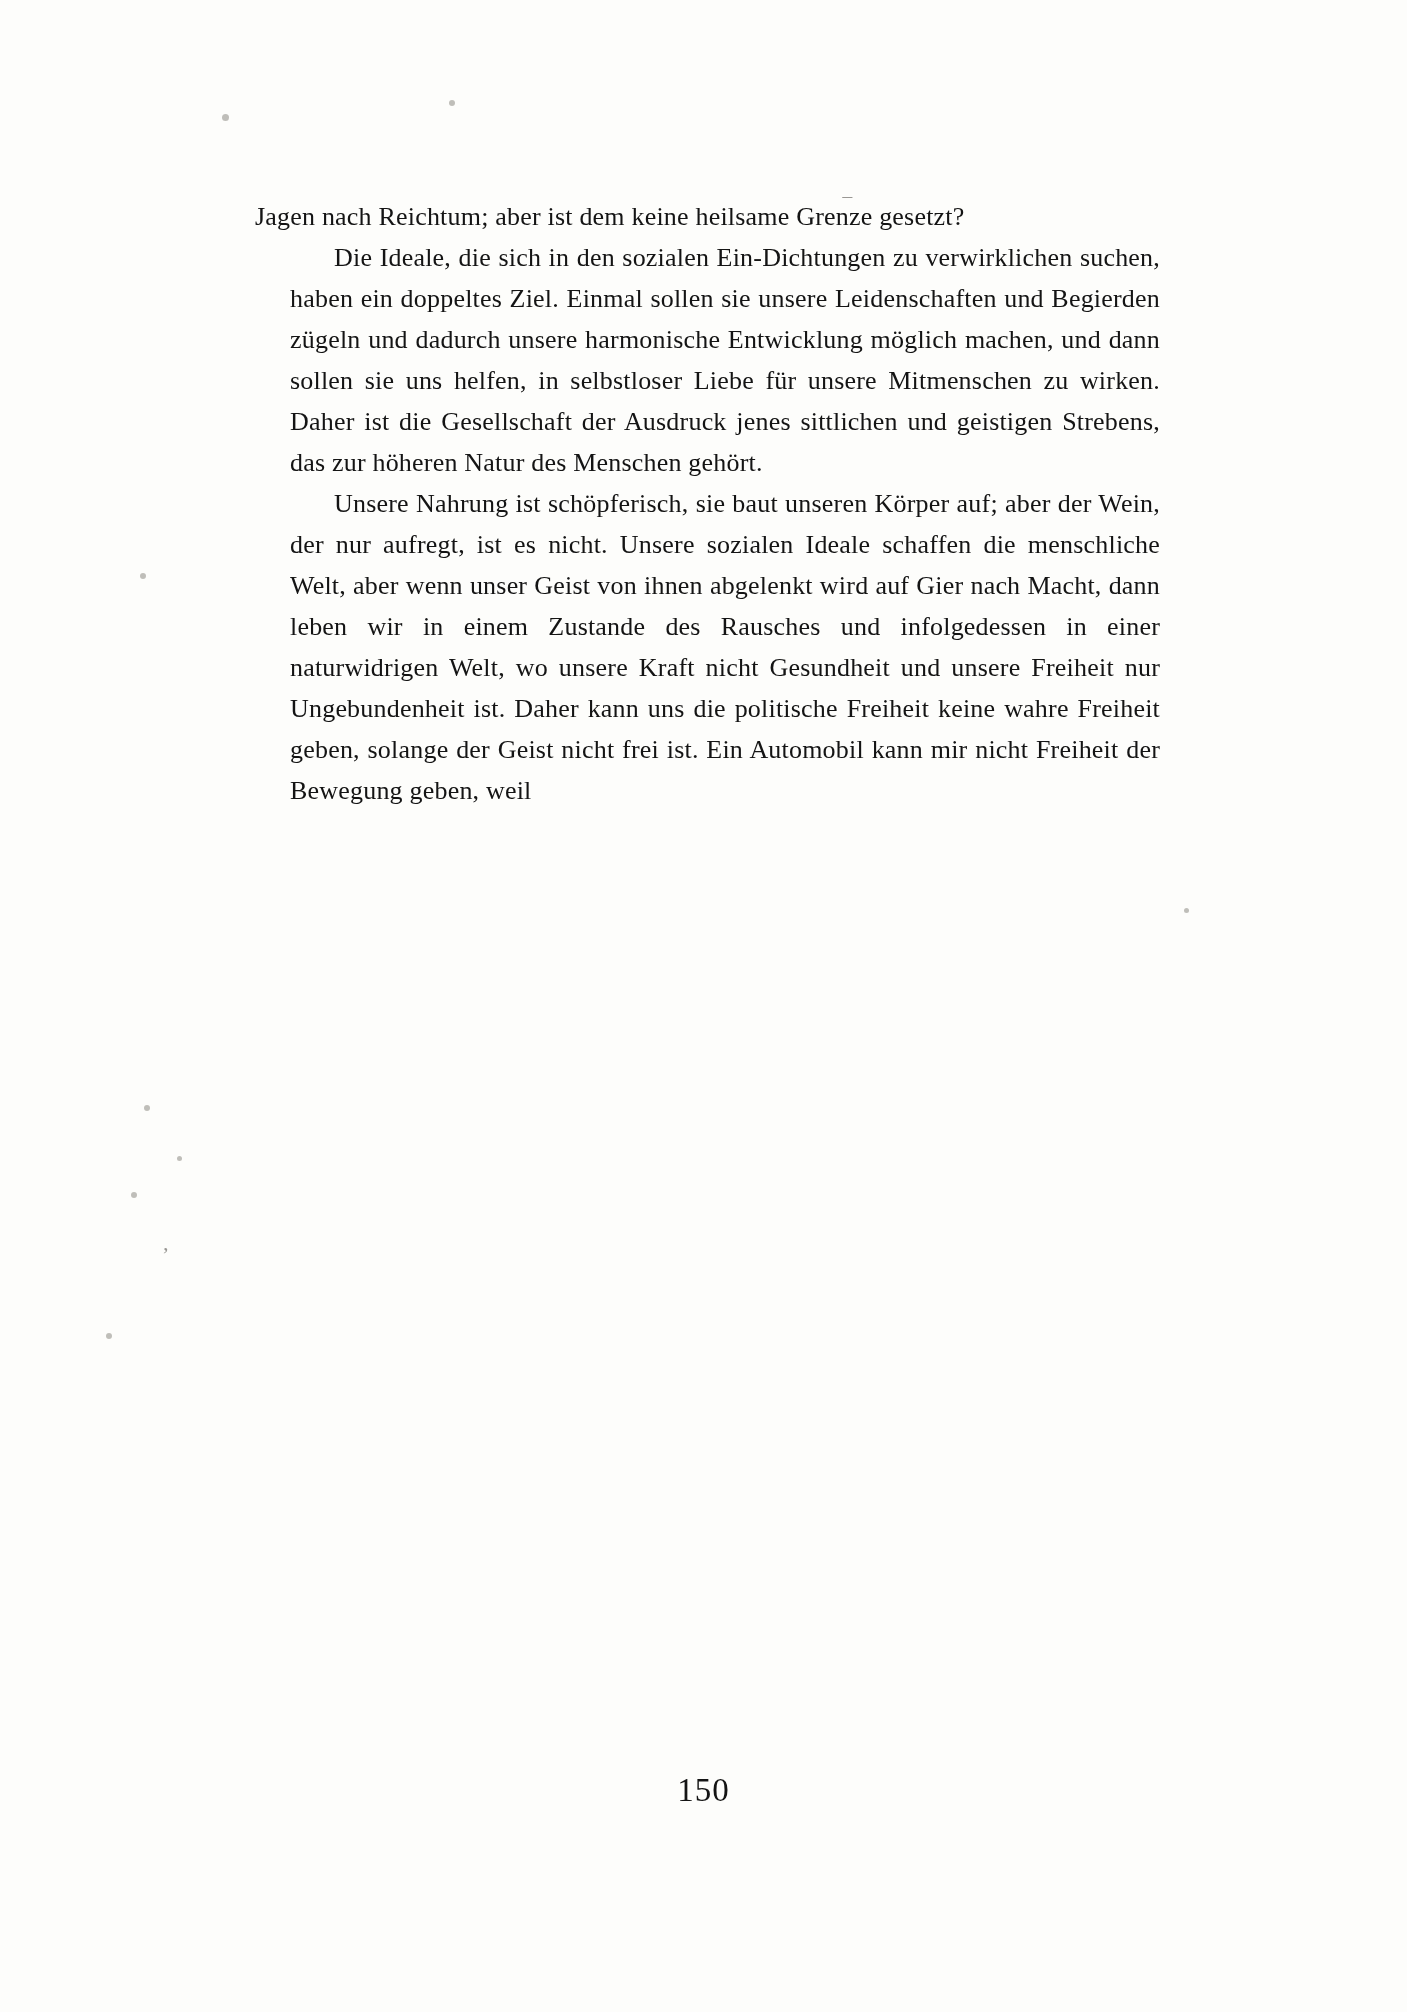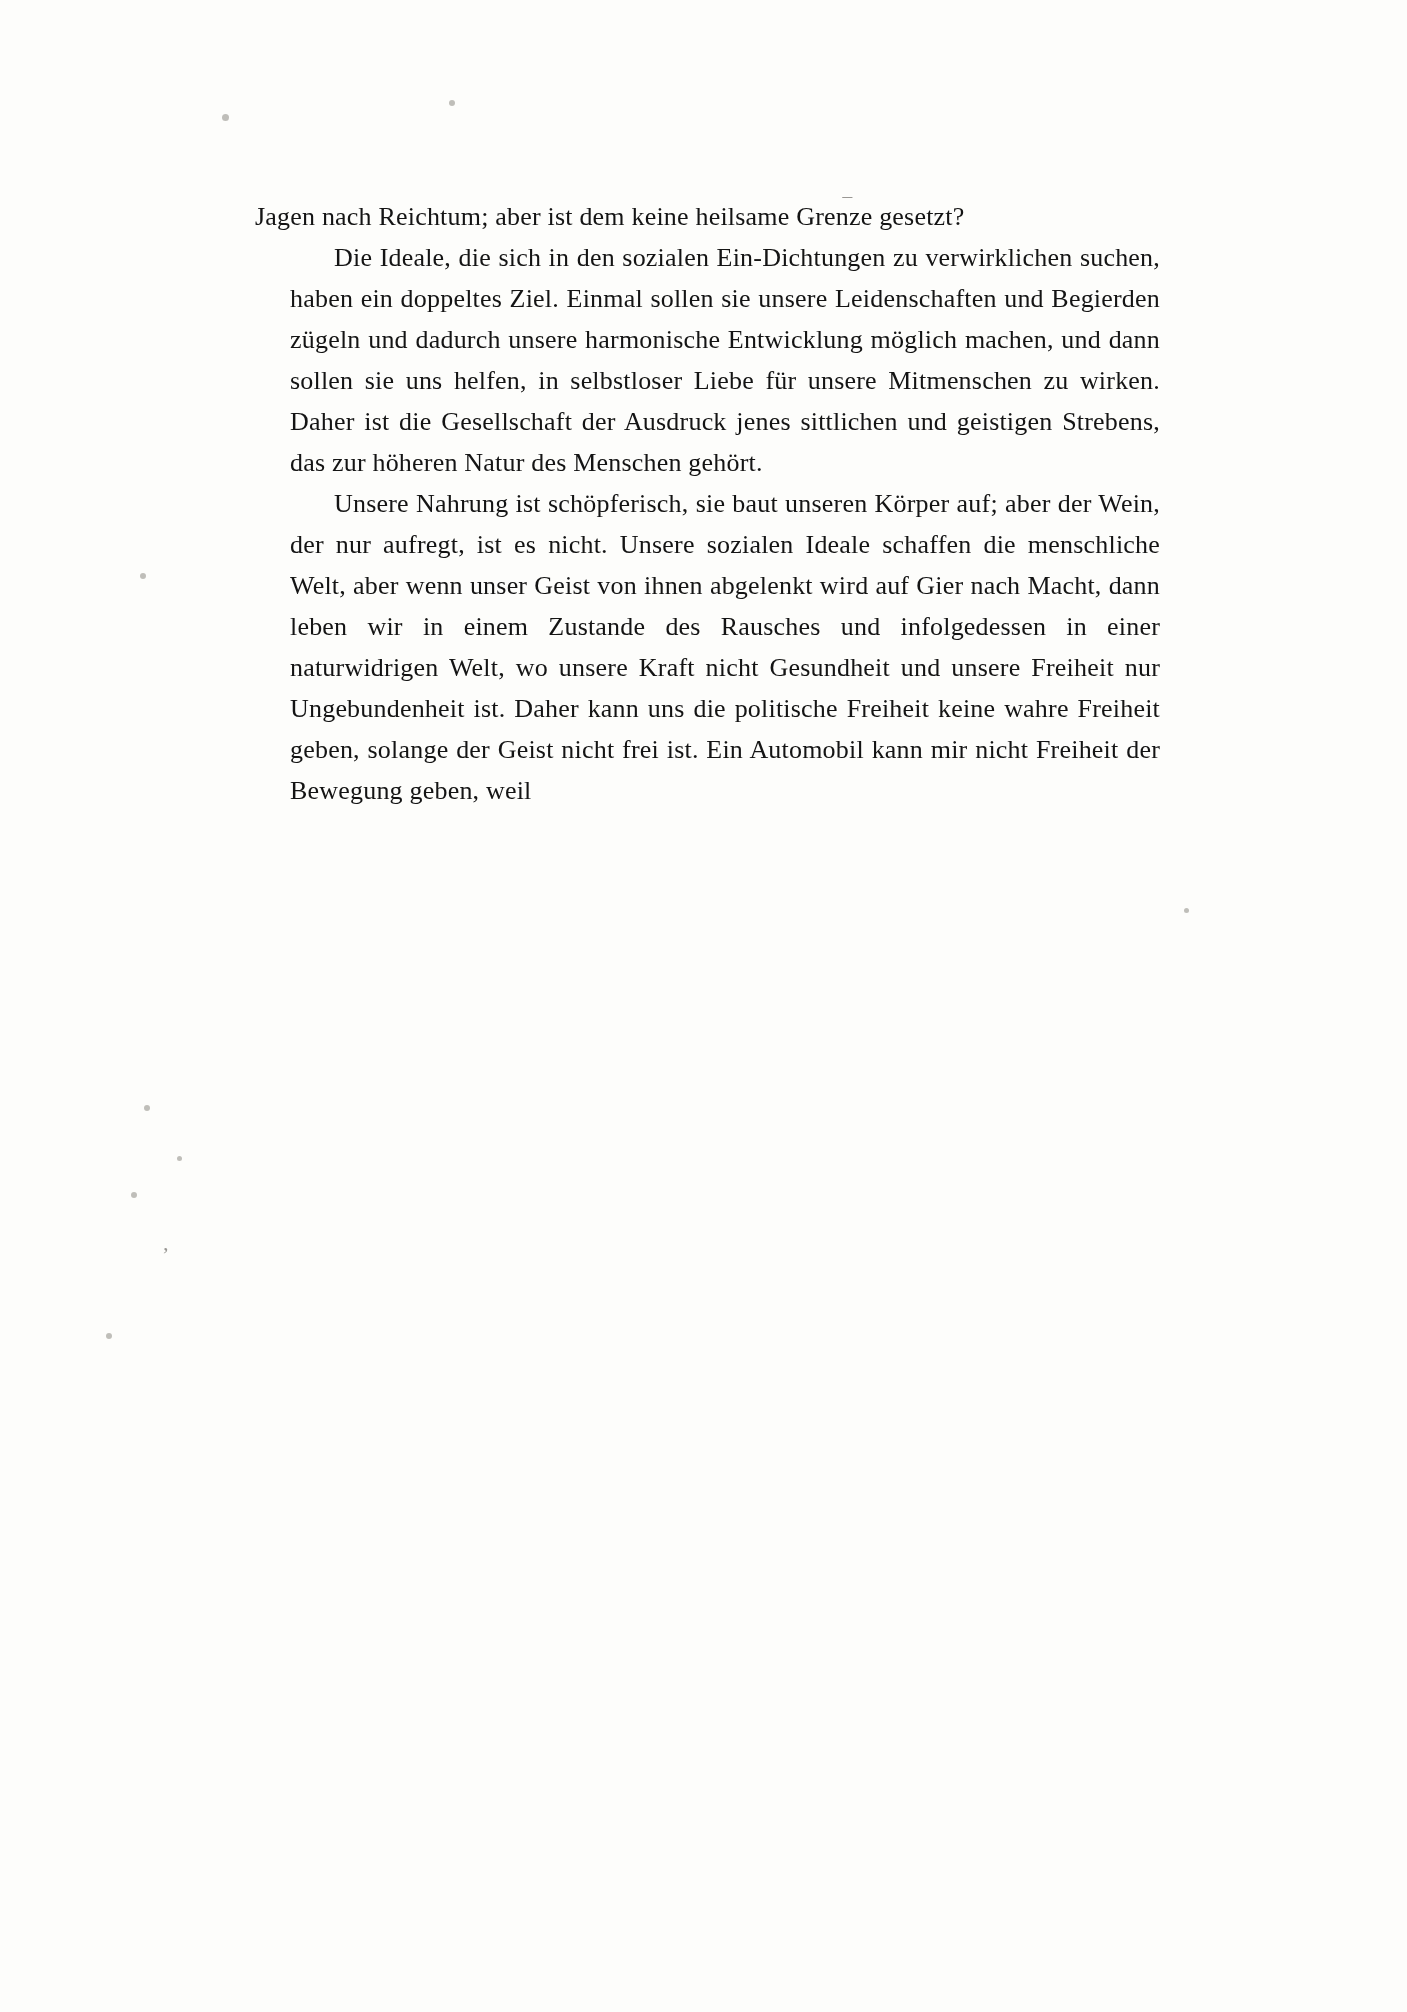--- a/index.html
+++ b/index.html
@@ -97,13 +97,14 @@
   <div class="tick" style="left:162px; top:1232px;">‚</div>
 
   <div class="tick" style="left:843px; top:196px; font-size:26px;">‾</div>
 
   <div class="text-block">
     <p class="para first nostretch">Jagen nach Reichtum; aber ist dem keine heilsame Grenze gesetzt?</p>
     <p class="para indented nostretch">Die Ideale, die sich in den sozialen Ein-Dichtungen zu verwirklichen suchen, haben ein doppeltes Ziel. Einmal sollen sie unsere Leidenschaften und Begierden zügeln und dadurch unsere harmonische Entwicklung möglich machen, und dann sollen sie uns helfen, in selbstloser Liebe für unsere Mitmenschen zu wirken. Daher ist die Gesellschaft der Ausdruck jenes sittlichen und geistigen Strebens, das zur höheren Natur des Menschen gehört.</p>
     <p class="para indented nostretch">Unsere Nahrung ist schöpferisch, sie baut unseren Körper auf; aber der Wein, der nur aufregt, ist es nicht. Unsere sozialen Ideale schaffen die menschliche Welt, aber wenn unser Geist von ihnen abgelenkt wird auf Gier nach Macht, dann leben wir in einem Zustande des Rausches und infolgedessen in einer naturwidrigen Welt, wo unsere Kraft nicht Gesundheit und unsere Freiheit nur Ungebundenheit ist. Daher kann uns die politische Freiheit keine wahre Freiheit geben, solange der Geist nicht frei ist. Ein Automobil kann mir nicht Freiheit der Bewegung geben, weil</p>
   </div>
 
+  <div class="page-number">150</div>
 </div>
 
 </body></html>

